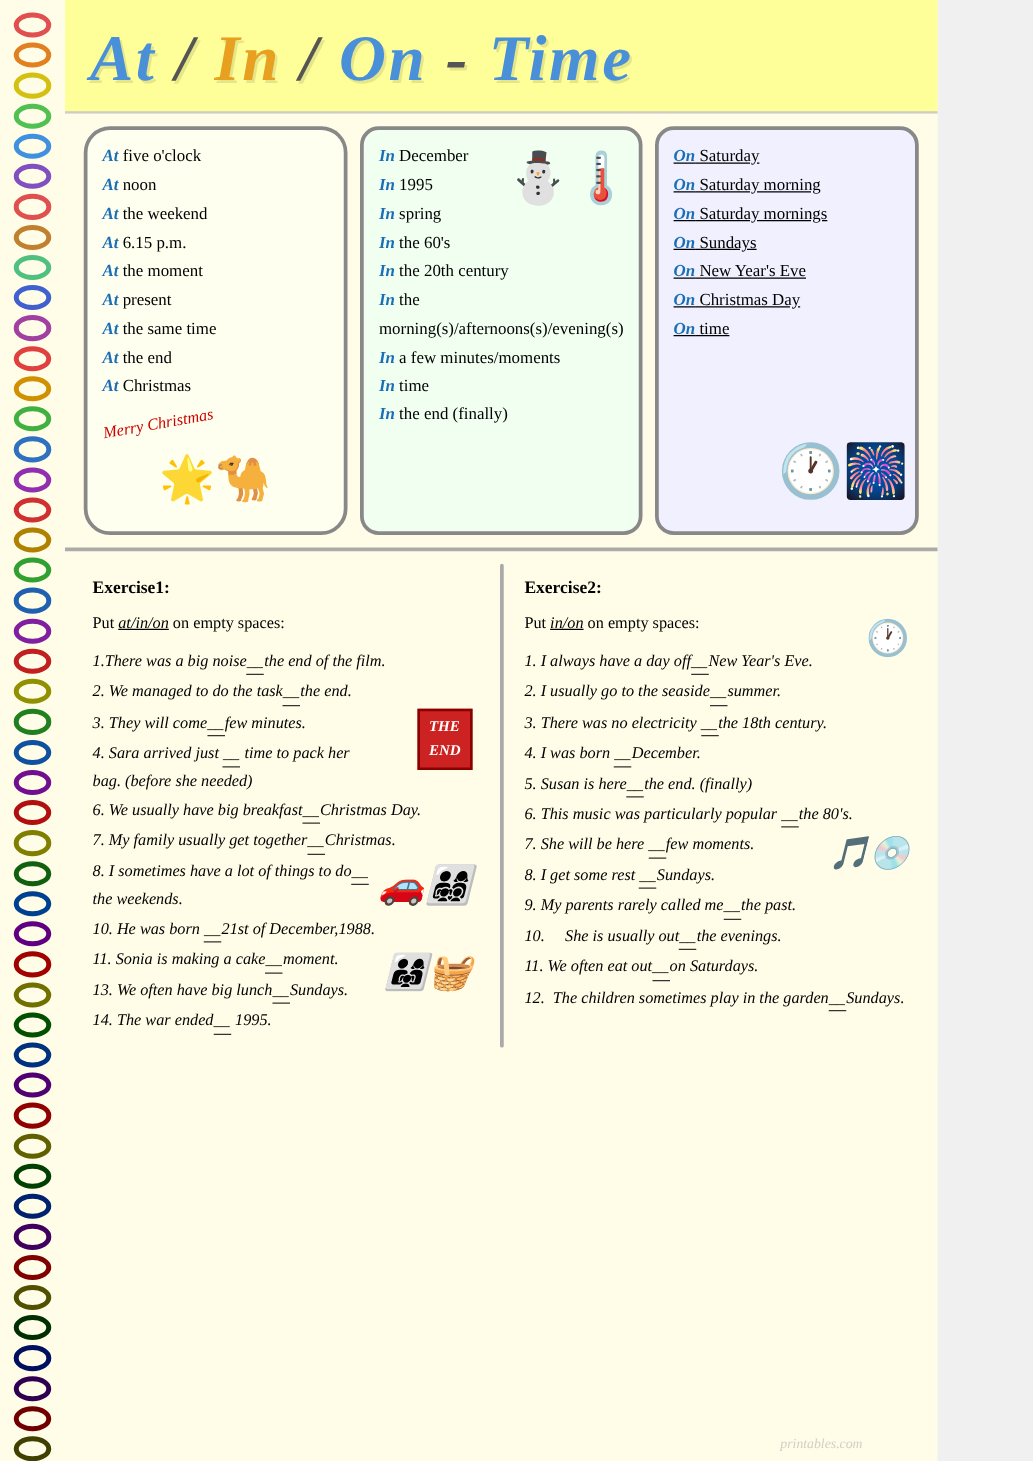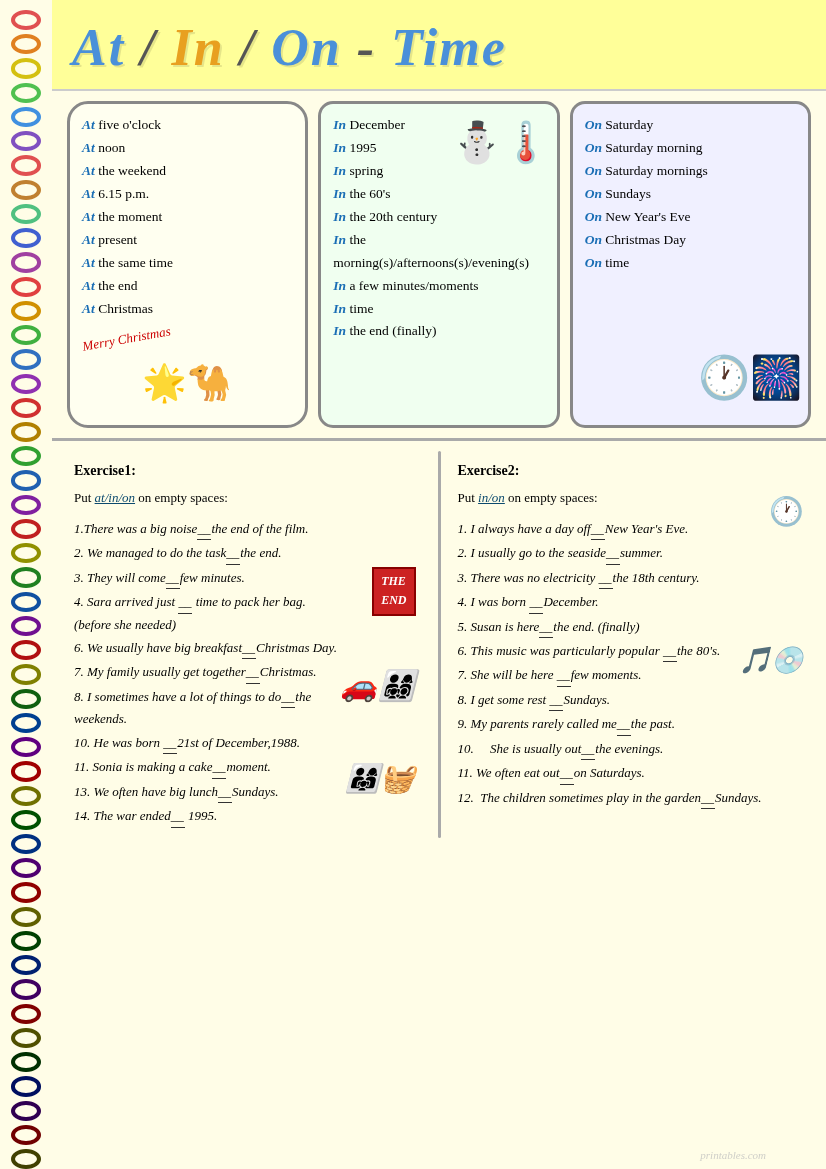--- a/index.html
+++ b/index.html
@@ -6,21 +6,21 @@
     body {
       width: 826px;
       min-height: 1169px;
       background: #f0f0f0;
       font-family: 'Comic Sans MS', 'Chalkboard SE', cursive;
       position: relative;
       overflow-x: hidden;
     }
 
     .page {
-      width: 826px;
+      width: 750px;
       min-height: 1169px;
       background: #fffde7;
       position: relative;
     }
 
     
     .spiral {
       position: absolute;
       left: 0;
       top: 0;
@@ -116,21 +116,21 @@
     }
 
     .exercise-subtitle {
       font-size: 13px;
       margin-bottom: 8px;
     }
 
     .exercise-subtitle em {
       font-style: italic;
       text-decoration: underline;
-      color: #0c4a6e;
+      color: #000000;
     }
 
     .exercise-item {
       margin-bottom: 2px;
       font-size: 13px;
       line-height: 1.65;
       font-style: italic;
     }
 
     .blank {
@@ -287,21 +287,21 @@
       <div><span class="keyword">In</span> the 60's</div>
       <div><span class="keyword">In</span> the 20th century</div>
       <div><span class="keyword">In</span> the morning(s)/afternoons(s)/evening(s)</div>
       <div><span class="keyword">In</span> a few minutes/moments</div>
       <div><span class="keyword">In</span> time</div>
       <div><span class="keyword">In</span> the end (finally)</div>
 
       <div style="position:absolute; right:5px; top:5px; font-size:40px;">⛄🌡️</div>
     </div>
 
-    <div class="info-box info-box-on" style="position:relative;">
+    <div class="info-box info-box-on" style="position:relative;text-decoration:underline;">
       <div><span class="keyword">On</span> Saturday</div>
       <div><span class="keyword">On</span> Saturday morning</div>
       <div><span class="keyword">On</span> Saturday mornings</div>
       <div><span class="keyword">On</span> Sundays</div>
       <div><span class="keyword">On</span> New Year's Eve</div>
       <div><span class="keyword">On</span> Christmas Day</div>
       <div><span class="keyword">On</span> time</div>
 
       <div style="position:absolute; right:5px; bottom:10px; font-size:42px;">🕐🎆</div>
     </div>

